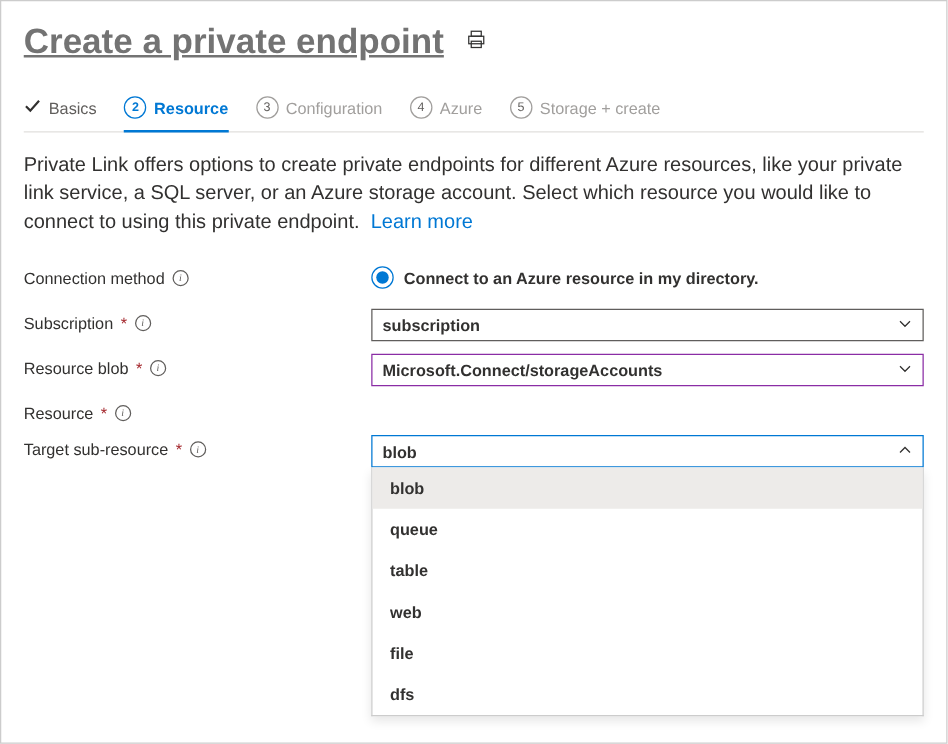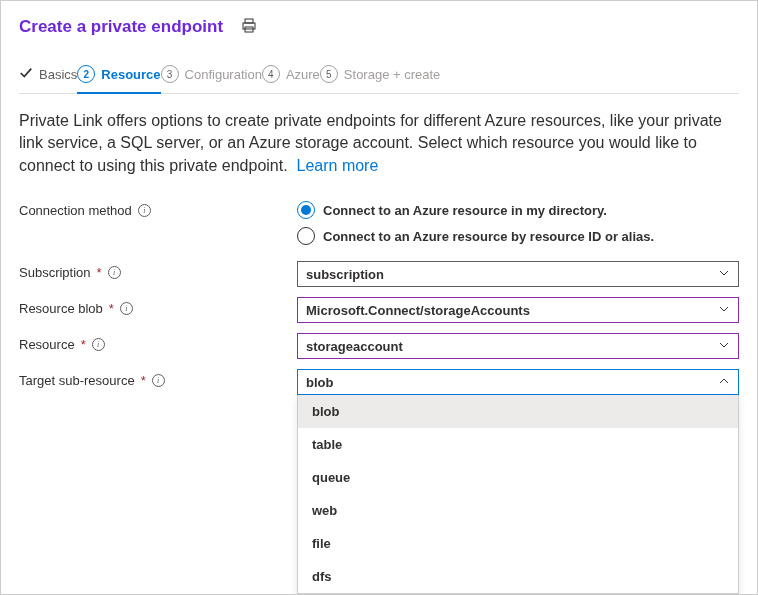--- a/index.html
+++ b/index.html
@@ -17,30 +17,32 @@
       padding: 16px 18px;
       border: 1px solid #ccc;
     }
     .header {
       display: flex;
       align-items: center;
       gap: 18px;
       margin-bottom: 28px;
     }
     .title {
-      font-size: 17px;
+      font-size: 28px;
       font-weight: 600;
-      color: #6d28d9;
+      color: #737373;
+      text-decoration: underline;
     }
     .print-icon svg {
       width: 16px;
       height: 16px;
     }
     .tabs {
       display: flex;
+      gap: 22px;
       border-bottom: 1px solid #e1dfdd;
       margin-bottom: 16px;
     }
     .tab {
       display: flex;
       align-items: center;
       gap: 6px;
       padding: 0 0 10px 0;
       cursor: pointer;
       color: #605e5c;
@@ -240,24 +242,20 @@
 <div class="form-row spaced">
   <div class="row-label">
     <span>Connection method</span>
     <span class="info-icon">i</span>
   </div>
   <div class="row-control">
     <div class="radio-row">
       <span class="radio checked"></span>
       <span>Connect to an Azure resource in my directory.</span>
     </div>
-    <div class="radio-row">
-      <span class="radio"></span>
-      <span>Connect to an Azure resource by resource ID or alias.</span>
-    </div>
   </div>
 </div>
 
 <div class="form-row">
   <div class="row-label">
     <span>Subscription</span>
     <span class="required">*</span>
     <span class="info-icon">i</span>
   </div>
   <div class="row-control">
@@ -289,49 +287,39 @@
     </div>
   </div>
 </div>
 
 <div class="form-row">
   <div class="row-label">
     <span>Resource</span>
     <span class="required">*</span>
     <span class="info-icon">i</span>
   </div>
-  <div class="row-control">
-    <div class="select purple">
-      <span>storageaccount</span>
-      <span class="chevron">
-        <svg viewBox="0 0 12 12" fill="none" stroke="#323130" stroke-width="1">
-            <path d="M2 4 L6 8 L10 4"></path>
-          </svg>
-      </span>
-    </div>
-  </div>
 </div>
 
 <div class="form-row">
   <div class="row-label">
     <span>Target sub-resource</span>
     <span class="required">*</span>
     <span class="info-icon">i</span>
   </div>
   <div class="row-control">
     <div class="select open">
       <span>blob</span>
       <span class="chevron">
         <svg viewBox="0 0 12 12" fill="none" stroke="#323130" stroke-width="1">
             <path d="M2 8 L6 4 L10 8"></path>
           </svg>
       </span>
     </div>
     <div class="dropdown">
       <div class="dropdown-item selected">blob</div>
+      <div class="dropdown-item">queue</div>
       <div class="dropdown-item">table</div>
-      <div class="dropdown-item">queue</div>
       <div class="dropdown-item">web</div>
       <div class="dropdown-item">file</div>
       <div class="dropdown-item">dfs</div>
     </div>
   </div>
 </div>
 
 </body></html>

